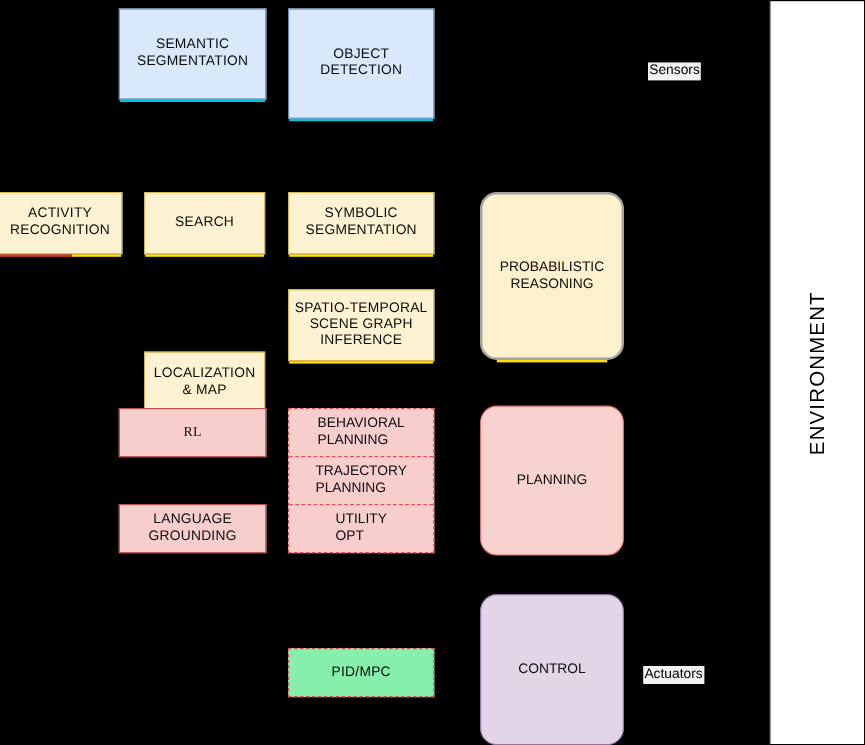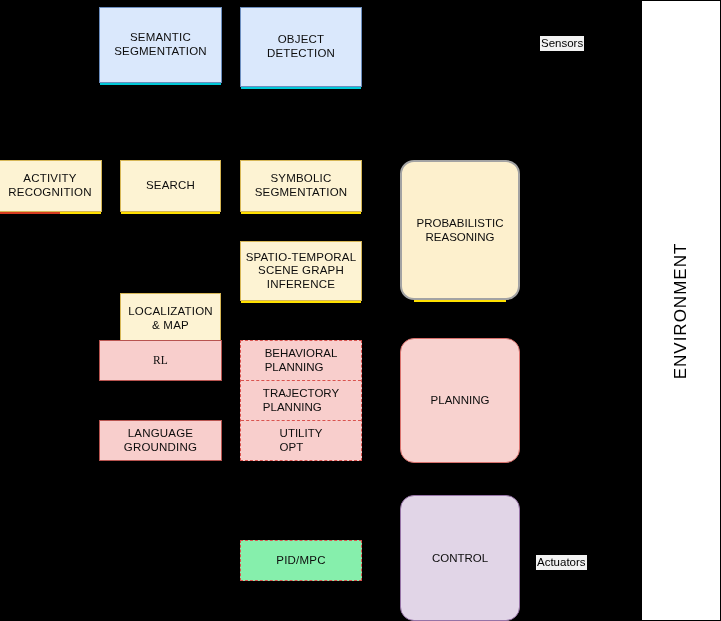--- a/index.html
+++ b/index.html
@@ -168,25 +168,25 @@
   }
 </style>
 </head>
 <body>
 
 <div id="canvas">
 
   <div class="box sq-blue" style="left:99px; top:7px; width:123px; height:76px;">SEMANTIC
 SEGMENTATION</div>
 
-  <div class="box sq-blue" style="left:240px; top:7px; width:122px; height:80px;text-align:center;">OBJECT
+  <div class="box sq-blue" style="left:240px; top:7px; width:122px; height:92px;text-align:center;">OBJECT
 DETECTION</div>
 
 
-  <div class="io-label" style="left:540px; top:36px;">Sensors</div>
+  <div class="io-label" style="left:540px; top:52px;">Sensors</div>
 
   <div class="box sq-yellow split" style="left:-2px; top:160px; width:104px; height:52px;">ACTIVITY
 RECOGNITION</div>
 
   <div class="box sq-yellow" style="left:120px; top:160px; width:101px; height:52px;">SEARCH</div>
 
   <div class="box sq-yellow" style="left:240px; top:160px; width:122px; height:52px;">SYMBOLIC
 SEGMENTATION</div>
 
   <div class="box sq-yellow" style="left:120px; top:245px; width:101px; height:52px;margin-top:48px;">LOCALIZATION

